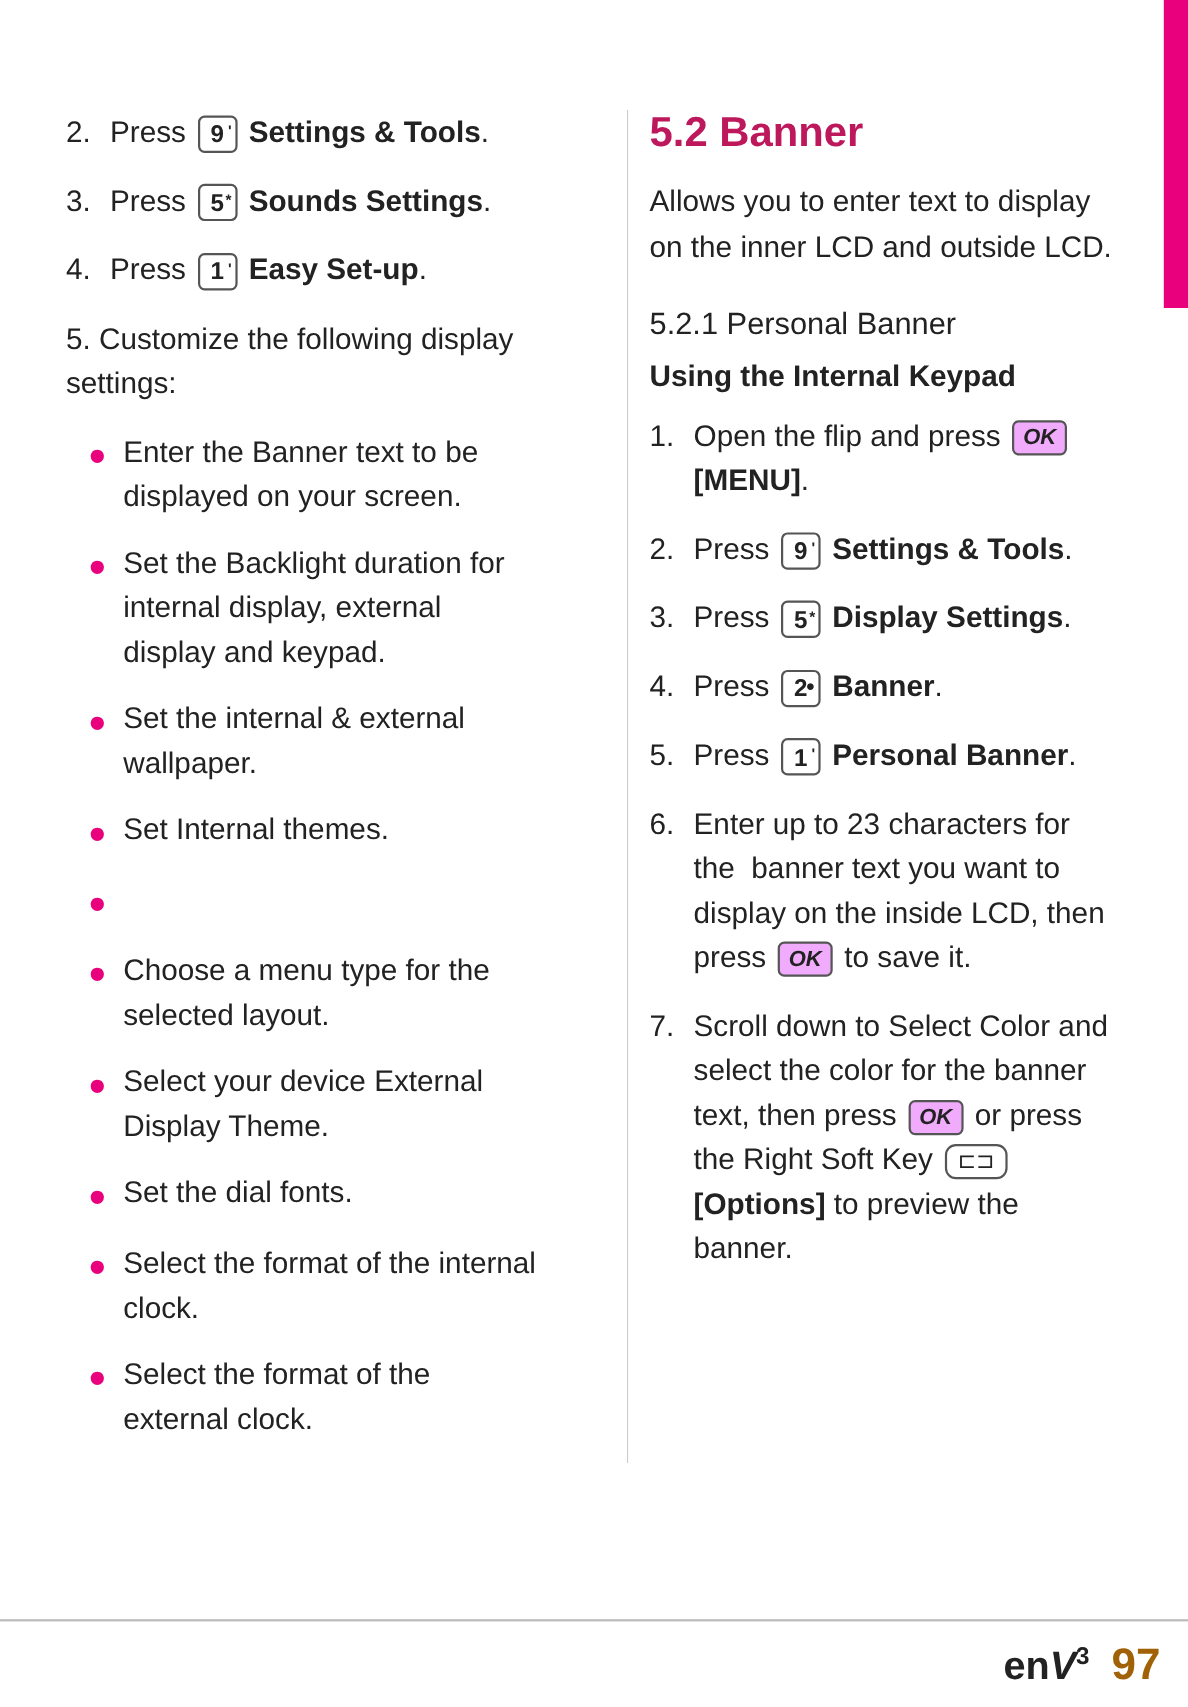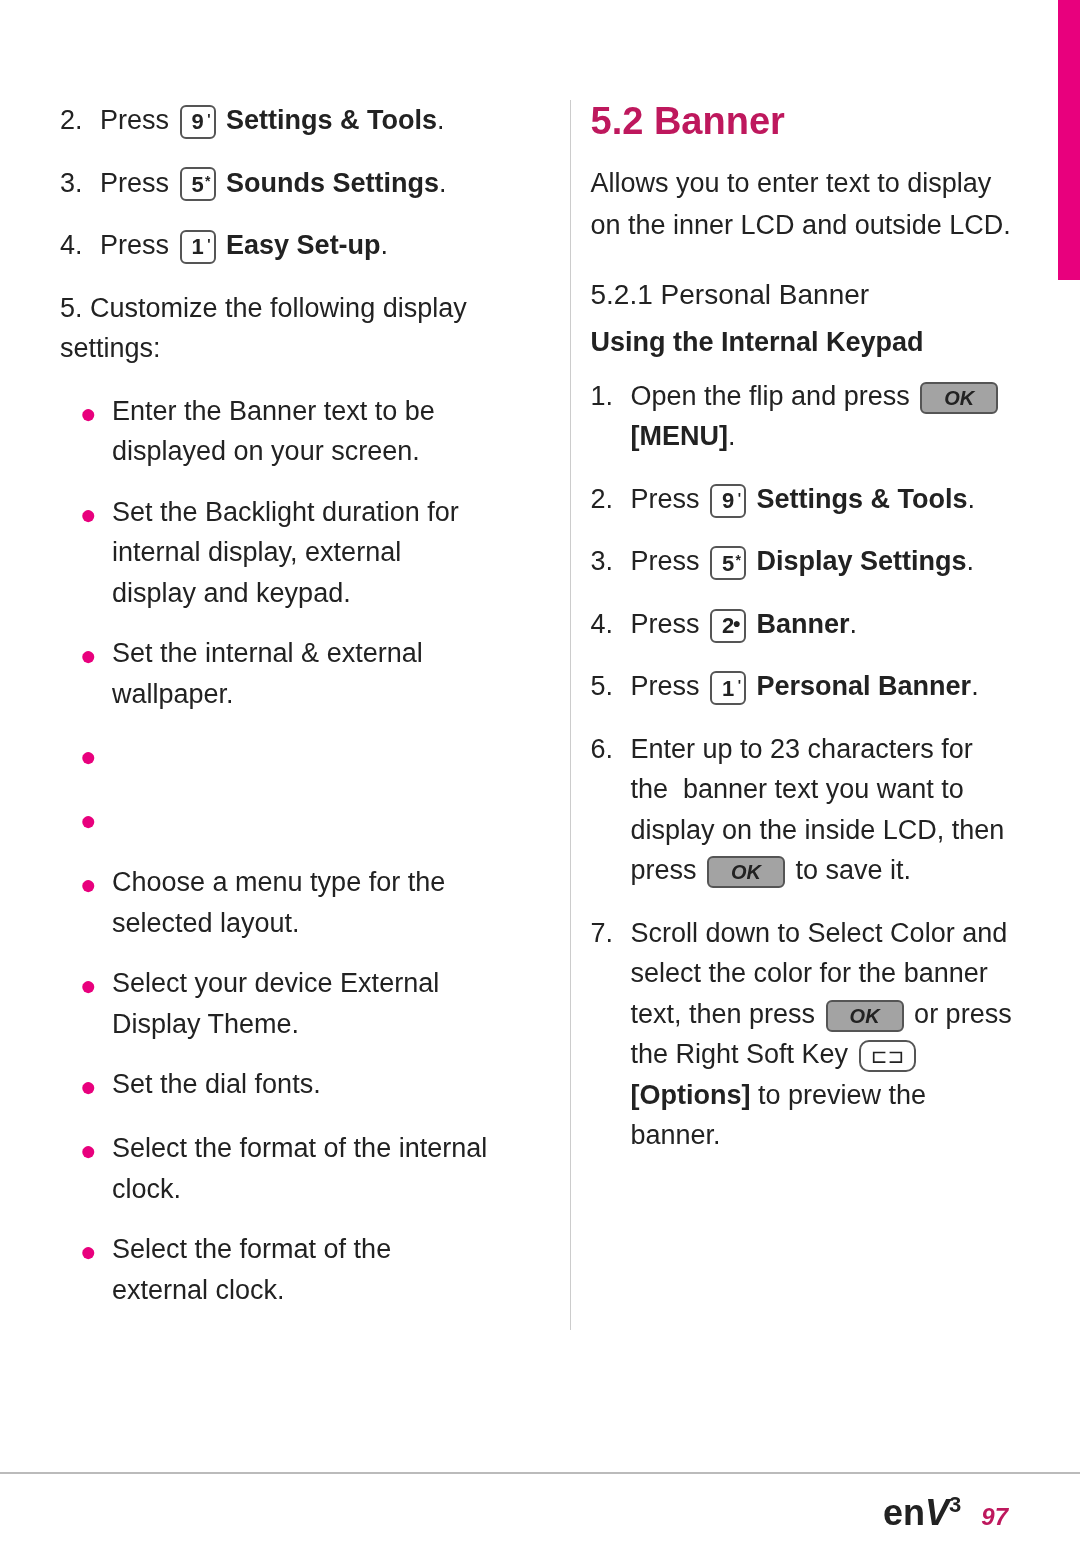--- a/index.html
+++ b/index.html
@@ -76,26 +76,26 @@
       top: 2px;
       right: 3px;
     }
 
     .key-icon-ok {
       display: inline-flex;
       align-items: center;
       justify-content: center;
       border: 2px solid #555;
       border-radius: 6px;
-      padding: 2px 22px;
+      padding: 2px 8px;
       font-size: 20px;
       font-weight: bold;
       height: 32px;
       vertical-align: middle;
-      background: #a3a3a3;
+      background: #f0abfc;
       margin: 0 3px;
       font-style: italic;
     }
 
     .right-soft-key-icon {
       display: inline-flex;
       align-items: center;
       justify-content: center;
       border: 2px solid #555;
       border-radius: 10px;
@@ -178,36 +178,35 @@
     .footer {
       position: absolute;
       bottom: 0;
       left: 0;
       right: 0;
       height: 80px;
       border-top: 2px solid #bbb;
       display: flex;
       align-items: center;
       justify-content: flex-end;
-      padding: 0 72px;
+      padding: 0 25px;
     }
 
     .footer-brand {
       font-size: 38px;
       font-weight: bold;
       color: #222;
       display: flex;
       align-items: baseline;
       gap: 20px;
     }
 
     .footer-brand .page-num {
-      font-size: 24px;
-      color: #be185d;
-      font-style: italic;
+      font-size: 40px;
+      color: #a16207;
     }
 
     .env-logo {
       font-size: 36px;
       font-weight: bold;
       color: #222;
     }
 
     .env-logo sup {
       font-size: 22px;
@@ -261,20 +260,21 @@
         <li>
           <span class="bullet-dot">●</span>
           <span>Set the Backlight duration for internal display, external display and keypad.</span>
         </li>
         <li>
           <span class="bullet-dot">●</span>
           <span>Set the internal &amp; external wallpaper.</span>
         </li>
         <li>
           <span class="bullet-dot">●</span>
+          <span>Set Internal themes.</span>
         </li>
         <li>
           <span class="bullet-dot">●</span>
         </li>
         <li>
           <span class="bullet-dot">●</span>
           <span>Choose a menu type for the selected layout.</span>
         </li>
         <li>
           <span class="bullet-dot">●</span>

